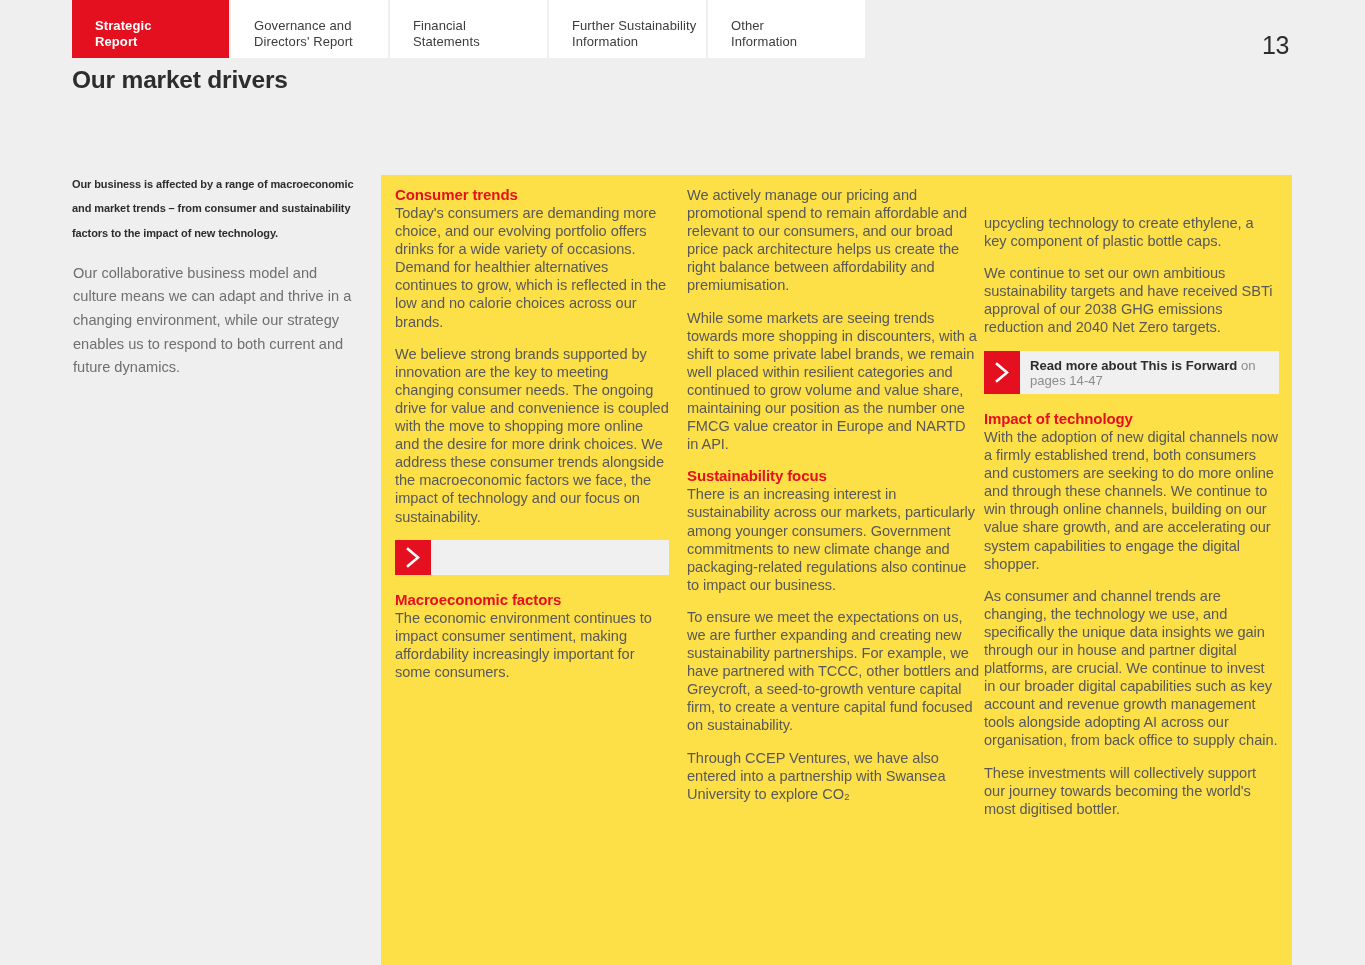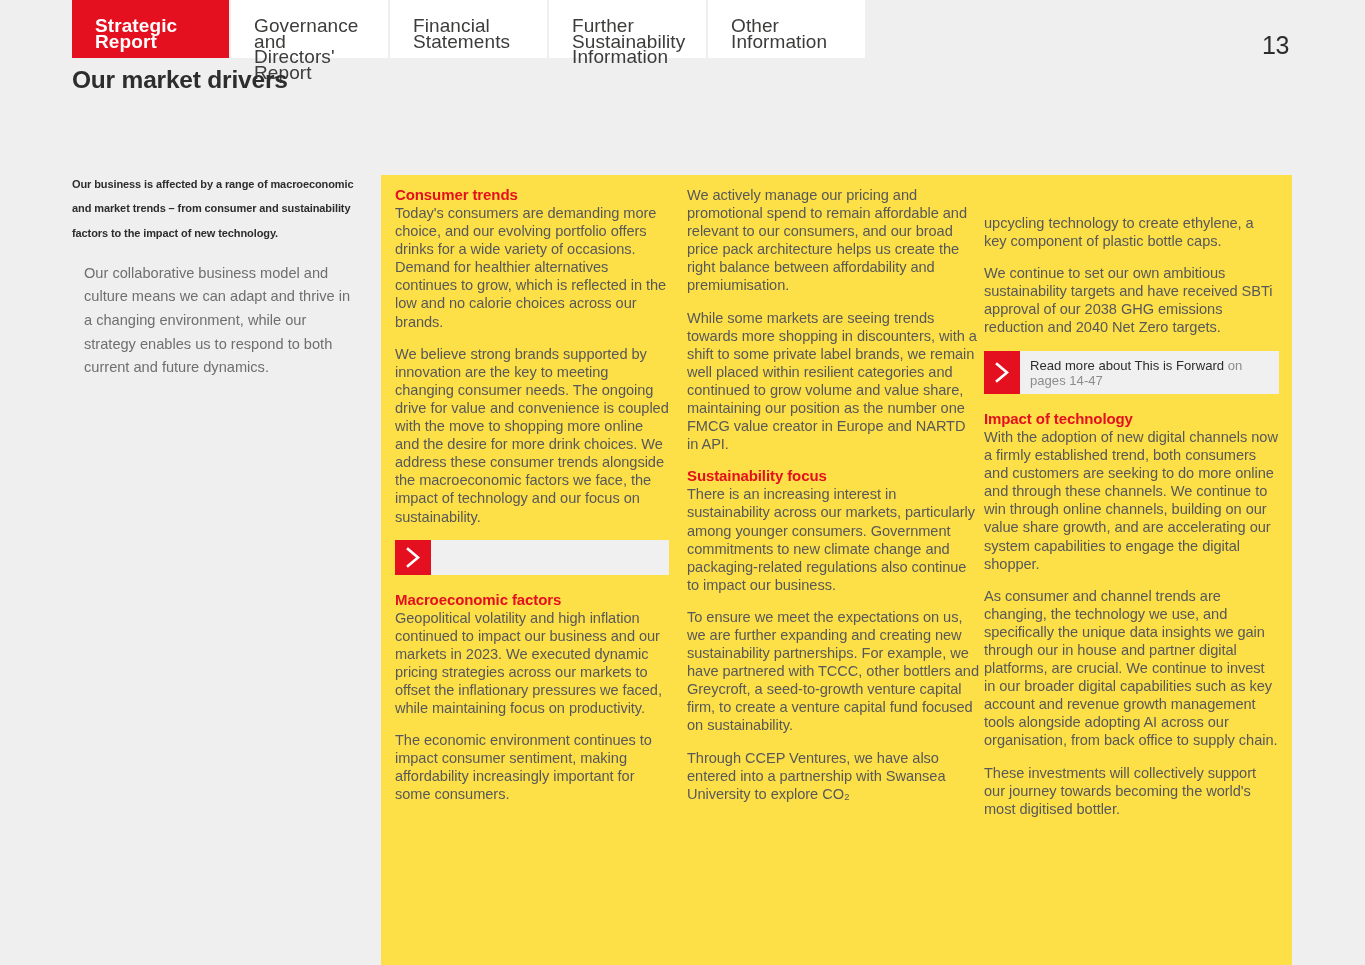--- a/index.html
+++ b/index.html
@@ -33,21 +33,21 @@
     display: flex;
     align-items: stretch;
   }
   .tab {
     width: 157px;
     height: 58px;
     background: #ffffff;
     box-sizing: border-box;
     padding: 18px 0 0 23px;
     margin-right: 2px;
-    font-size: 19px;
+    font-size: 13px;
     line-height: 15.5px;
     color: #3c3c3b;
     letter-spacing: 0.1px;
   }
   .tab.active {
     background: #e4101f;
     color: #ffffff;
     font-weight: bold;
   }
   .tab span { display: block; }
@@ -95,21 +95,21 @@
     line-height: 24.3px;
     font-weight: bold;
     color: #2d2d2d;
     letter-spacing: -0.1px;
     margin: 0 0 17px 0;
   }
   .intro-body {
     font-size: 14.6px;
     line-height: 23.6px;
     color: #6f6f6e;
-    margin: 12px;
+    margin: 1px;
   }
 
   
   .panel {
     position: absolute;
     left: 381px;
     top: 175px;
     width: 911px;
     height: 796px;
     background: #fde047;
@@ -166,21 +166,21 @@
     padding: 6px 8px 6px 10px;
     font-size: 13.1px;
     line-height: 15.2px;
     color: #8c8c8c;
     display: flex;
     align-items: center;
   }
   .callout-text.two-line { align-items: flex-start; padding-top: 7px; }
   .callout-text b {
     color: #2d2d2d;
-    font-weight: normal;
+    font-weight: bold;
   }
 </style>
 </head>
 <body>
 
 <div class="header">
   <div class="tabs">
     <div class="tab active">
       <span>Strategic</span>
       <span>Report</span>
@@ -224,21 +224,20 @@
 
       <div class="callout">
         <div class="callout-icon">
           <svg width="17" height="21" viewBox="0 0 17 21" aria-hidden="true">
             <path d="M3 2 L13 10.5 L3 19" fill="none" stroke="#ffffff" stroke-width="2.6" stroke-linecap="square" stroke-linejoin="miter"></path>
           </svg>
         </div>
       </div>
 
       <h3 class="sec">Macroeconomic factors</h3>
-      <p class="body">Geopolitical volatility and high inflation continued to impact our business and our markets in 2023. We executed dynamic pricing strategies across our markets to offset the inflationary pressures we faced, while maintaining focus on productivity.</p>
       <p class="body">The economic environment continues to impact consumer sentiment, making affordability increasingly important for some consumers.</p>
     </div>
 
     <div class="col c2">
       <p class="body">We actively manage our pricing and promotional spend to remain affordable and relevant to our consumers, and our broad price pack architecture helps us create the right balance between affordability and premiumisation.</p>
       <p class="body">While some markets are seeing trends towards more shopping in discounters, with a shift to some private label brands, we remain well placed within resilient categories and continued to grow volume and value share, maintaining our position as the number one FMCG value creator in Europe and NARTD in API.</p>
 
       <h3 class="sec">Sustainability focus</h3>
       <p class="body">There is an increasing interest in sustainability across our markets, particularly among younger consumers. Government commitments to new climate change and packaging-related regulations also continue to impact our business.</p>
       <p class="body">To ensure we meet the expectations on us, we are further expanding and creating new sustainability partnerships. For example, we have partnered with TCCC, other bottlers and Greycroft, a seed-to-growth venture capital firm, to create a venture capital fund focused on sustainability.</p>

